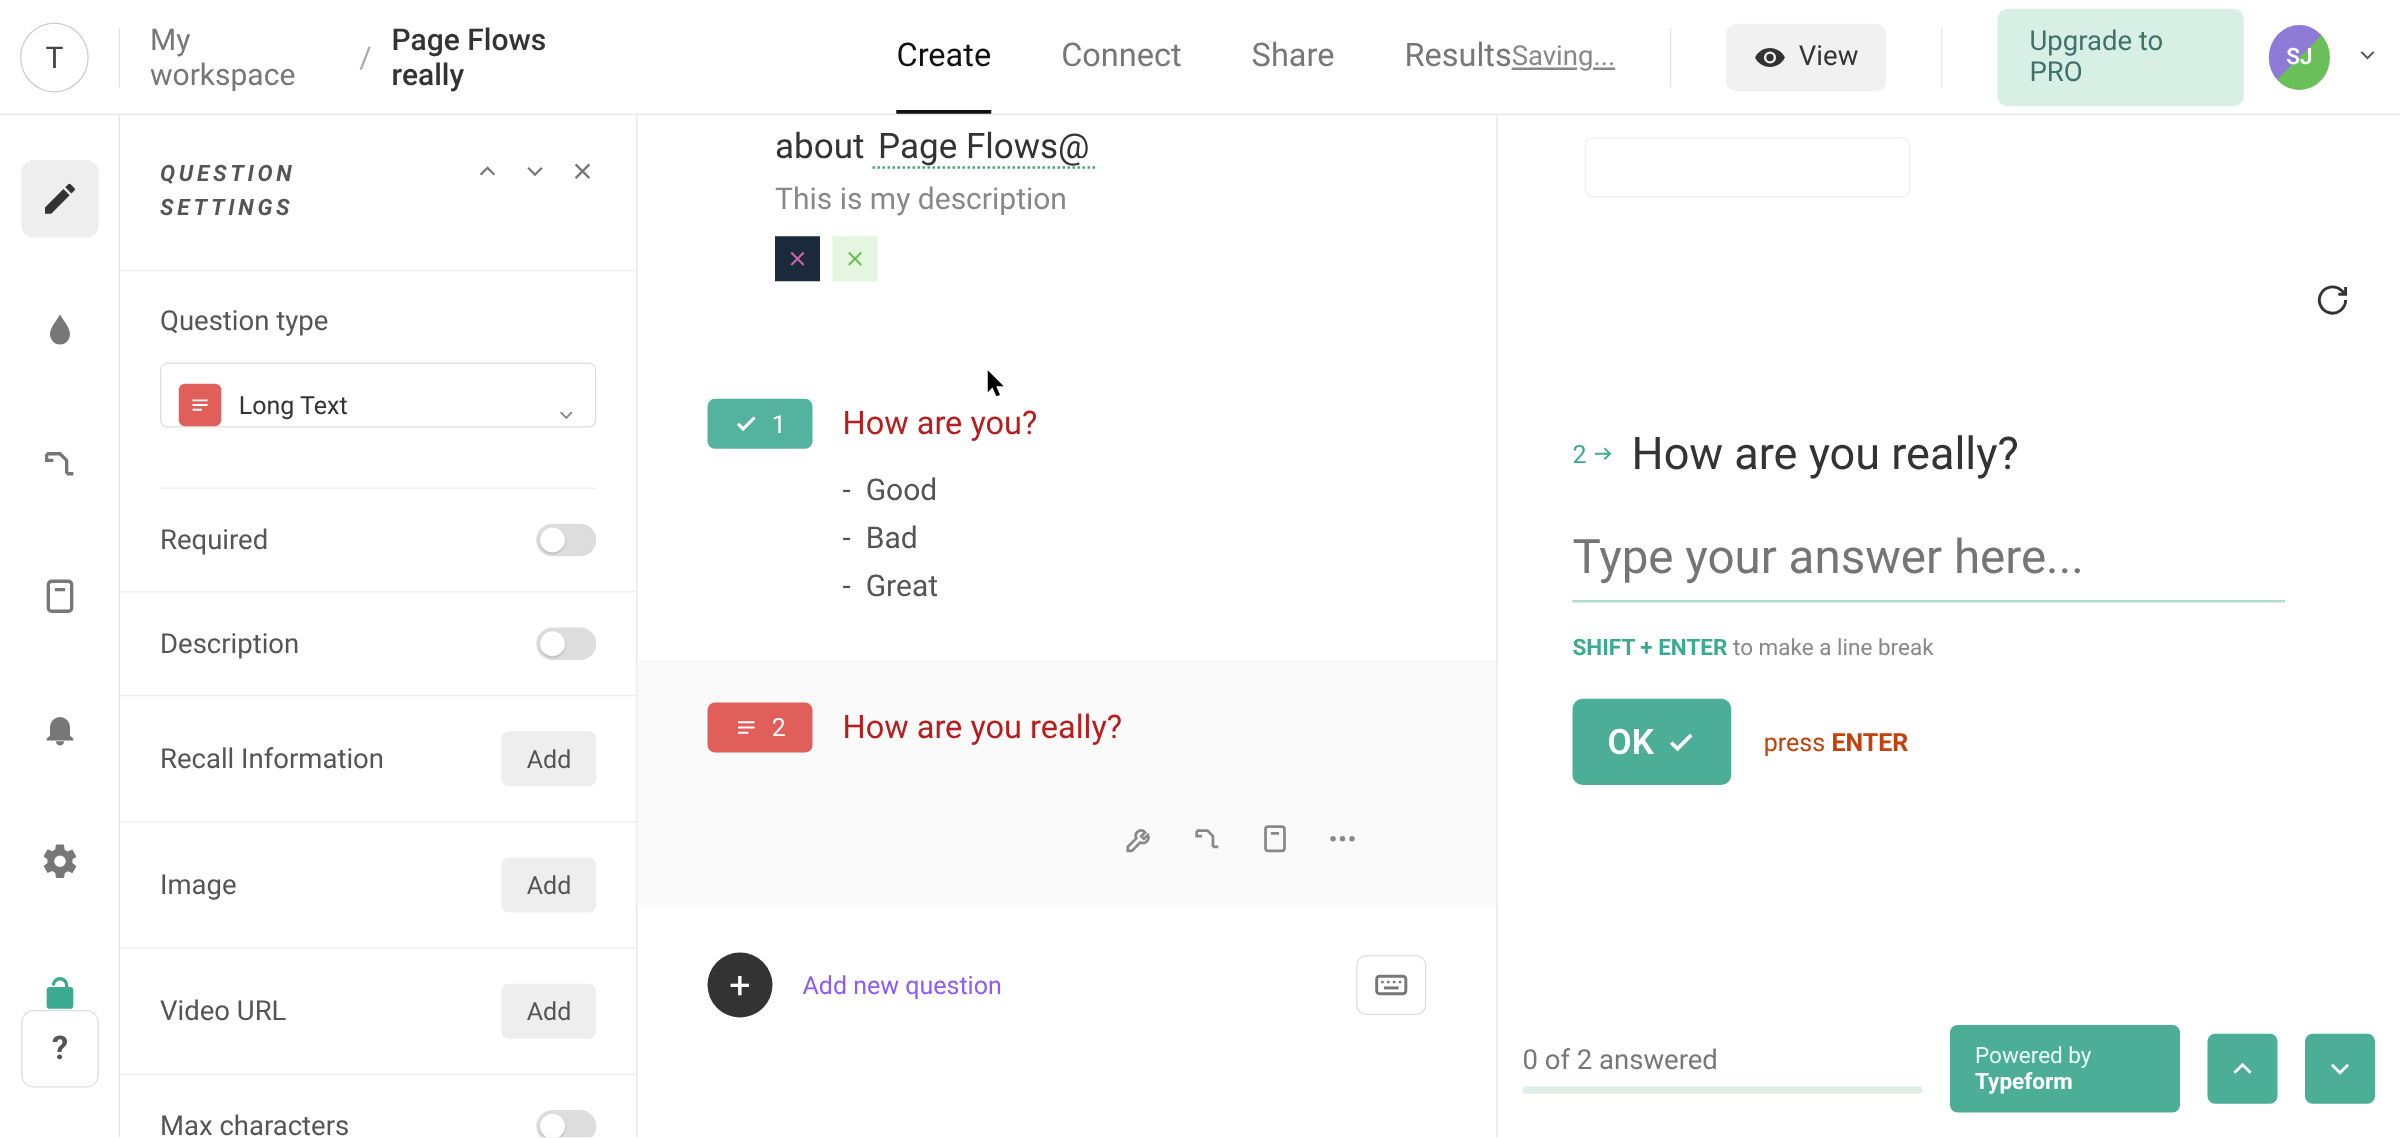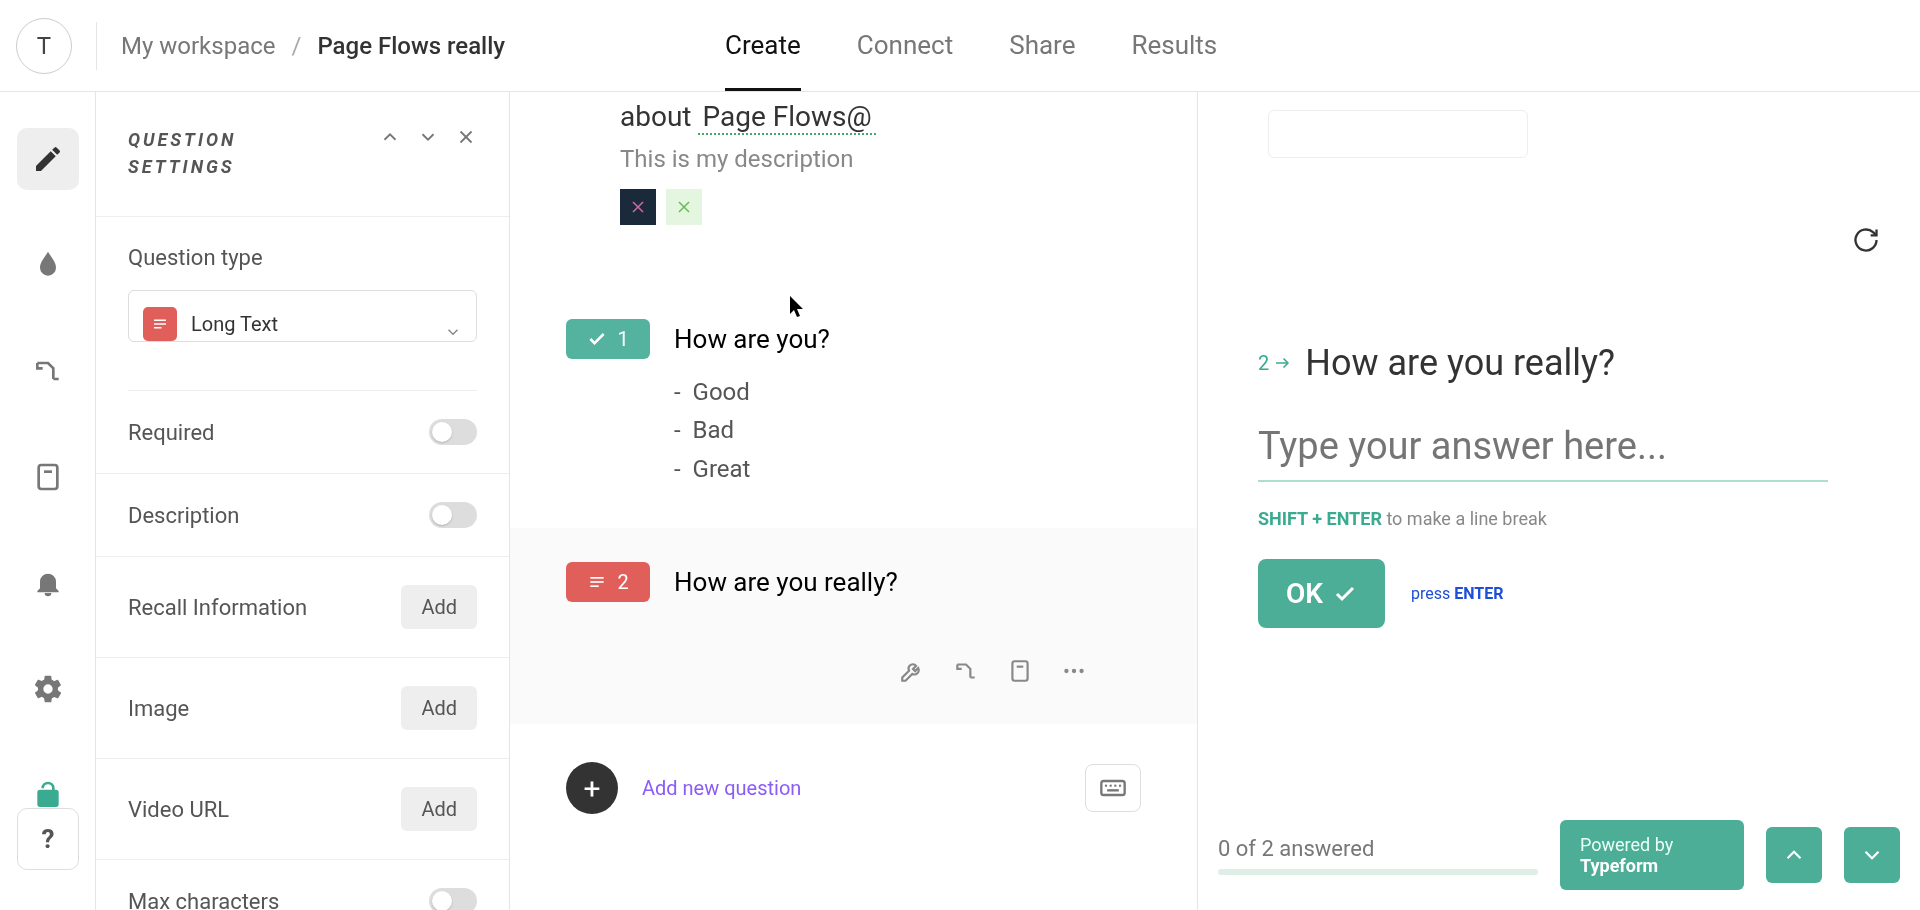--- a/index.html
+++ b/index.html
@@ -62,21 +62,21 @@
 .thumb { width: 36px; height: 36px; background: #1a2a3a; display:flex; align-items:center; justify-content:center; color:#c6a; }
 .thumb svg{ width:20px;height:20px;}
 .thumb.del { background: #e4f6df; color: #6bbf59; }
 .qblock { padding: 34px 56px 40px; }
 .qblock.selected { background: #fafafa; }
 .qhead { display: flex; align-items: center; gap: 24px; }
 .qbadge { width: 84px; height: 40px; border-radius: 6px; display: flex; align-items: center; justify-content: center; gap: 10px; color: #fff; font-size: 20px; }
 .qbadge.green { background: #54b39f; }
 .qbadge.red { background: #e15f5a; }
 .qbadge svg { width: 20px; height: 20px; }
-.qtext { font-size: 26px; color: #000000; }
+.qtext { font-size: 26px; color: #b91c1c; }
 .qopts { margin: 14px 0 0 108px; font-size: 24px; color: #555; line-height: 1.6; }
 .qtoolbar { display: flex; justify-content: flex-end; gap: 28px; color: #888; padding: 56px 54px 0 0; }
 .qtoolbar svg { width: 26px; height: 26px; cursor: pointer; }
 .addqrow { display: flex; align-items: center; justify-content: space-between; padding: 38px 56px; }
 .addq-left { display: flex; align-items: center; gap: 24px; }
 .pluscirc { width: 52px; height: 52px; background: #333; border-radius: 50%; display: flex; align-items: center; justify-content: center; color: #fff; font-size: 30px; }
 .addq-text { font-size: 20px; color: #8b5cf6; }
 .kbdbtn { width: 56px; height: 48px; border: 1px solid #ddd; border-radius: 8px; display: flex; align-items: center; justify-content: center; color: #777; }
 .kbdbtn svg{ width:28px; height:28px; }
 
@@ -88,21 +88,21 @@
 .pv-q { display: flex; align-items: center; gap: 14px; margin-top: 230px; }
 .pv-num { color: #3aaa91; font-size: 20px; display: flex; align-items: center; gap: 4px; }
 .pv-num svg{width:18px;height:18px;}
 .pv-title { font-size: 36px; color: #333; }
 .pv-input { width: 570px; margin-top: 40px; font-size: 38px; color: #aeded0; border: none; border-bottom: 2px solid #aeded0; padding-bottom: 12px; background: transparent; outline: none; }
 .pv-hint { margin-top: 26px; font-size: 18px; color: #888; }
 .pv-hint b { color: #3aaa91; font-weight: 700; }
 .pv-okrow { display: flex; align-items: center; gap: 26px; margin-top: 30px; }
 .okbtn { background: #4dae97; color: #fff; font-size: 28px; font-weight: 600; padding: 18px 28px; border-radius: 8px; display: flex; align-items: center; gap: 10px; cursor: pointer; justify-content: space-between; }
 .okbtn svg{width:24px;height:24px;}
-.pv-enter { font-size: 16px; color: #1d4ed8; }
+.pv-enter { font-size: 20px; color: #c2410c; }
 .pv-enter b { font-weight: 700; }
 
 .footer { position: absolute; bottom: 20px; left: 20px; right: 20px; display: flex; align-items: center; gap: 22px; }
 .progress-area { flex: 1; }
 .prog-text { font-size: 22px; color: #777; margin-bottom: 8px; }
 .prog-bar { width: 320px; height: 6px; background: #dfefe8; border-radius: 3px; }
 .powered { background: #4dae97; color: #eafff6; font-size: 18px; padding: 14px 20px; border-radius: 6px; }
 .powered b { color:#fff; font-weight:700; }
 .navbtn { width: 68px; height: 56px; background: #4dae97; border-radius: 6px; display: flex; align-items: center; justify-content: center; color: #fff; cursor: pointer; }
 .navbtn svg{width:26px;height:26px;}
@@ -119,20 +119,38 @@
   <div class="crumbs">
     <span>My workspace</span>
     <span class="crumb-sep">/</span>
     <span class="crumb-cur">Page Flows really</span>
   </div>
   <div class="tabs">
     <div class="tab active">Create</div>
     <div class="tab">Connect</div>
     <div class="tab">Share</div>
     <div class="tab">Results</div>
+  </div>
+  <div class="topright">
+    <span class="saving">Saving...</span>
+    <div class="vdiv"></div>
+    <div class="viewbtn">
+      <svg viewBox="0 0 24 24" fill="currentColor">
+          <path d="M12 5C7 5 2.7 8.1 1 12c1.7 3.9 6 7 11 7s9.3-3.1 11-7c-1.7-3.9-6-7-11-7zm0 11.5A4.5 4.5 0 1 1 12 7.5a4.5 4.5 0 0 1 0 9zm0-7.2a2.7 2.7 0 1 0 0 5.4 2.7 2.7 0 0 0 0-5.4z"></path>
+        </svg>
+      <span>View</span>
+    </div>
+    <div class="vdiv"></div>
+    <div class="upgrade">Upgrade to PRO</div>
+    <div class="avatar">SJ</div>
+    <span class="chev">
+      <svg width="20" height="20" viewBox="0 0 24 24" fill="none" stroke="currentColor" stroke-width="2">
+          <polyline points="6 9 12 15 18 9"></polyline>
+        </svg>
+    </span>
   </div>
 </div>
 
 <div class="body">
 
   <div class="rail">
     <div class="ricon active">
         <svg viewBox="0 0 24 24" fill="currentColor">
           <path d="M3 17.25V21h3.75L17.81 9.94l-3.75-3.75L3 17.25zM20.71 7.04a1 1 0 0 0 0-1.41l-2.34-2.34a1 1 0 0 0-1.41 0l-1.83 1.83 3.75 3.75 1.83-1.83z"></path>
         </svg>

